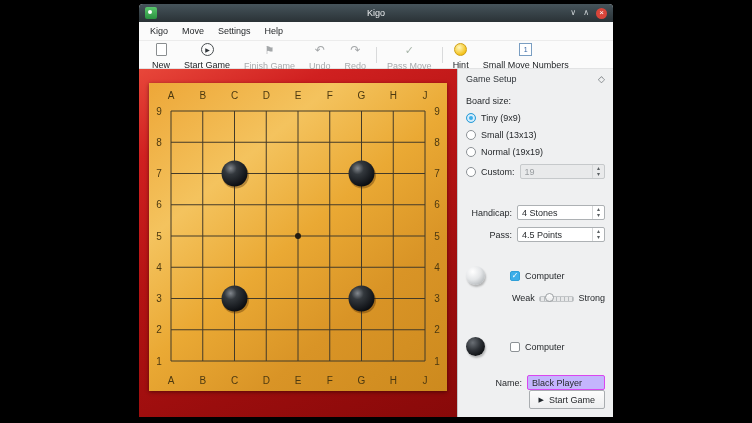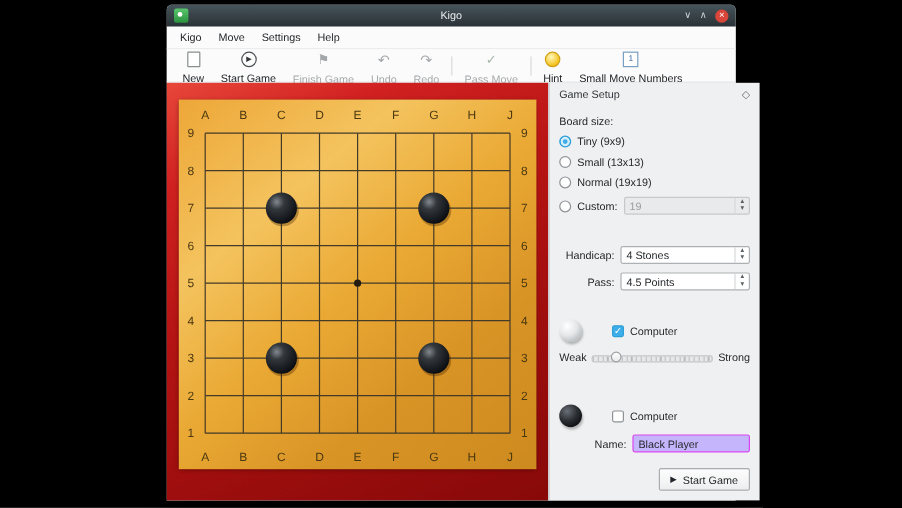--- a/index.html
+++ b/index.html
@@ -44,21 +44,21 @@
   
   .content{display:flex;height:348px;}
   .board-area{width:318px;position:relative;flex:none;
     background:linear-gradient(155deg,#e8473a 0%,#d02020 18%,#b41313 45%,#9a0d0d 75%,#880909 100%);}
   .wood{position:absolute;left:10px;top:14px;width:298px;height:308px;
     background:linear-gradient(140deg,#eda738 0%,#f4c35e 28%,#eaa934 50%,#d99426 72%,#cd8a1e 100%);
     box-shadow:0 1px 4px rgba(0,0,0,.45);}
   #board-svg{width:100%;height:100%;display:block;}
   .coord{font:10px "Liberation Sans",sans-serif;fill:#4c3910;}
   
-  .panel{width:176px;box-sizing:border-box;background:#eff0f1;border-left:1px solid #c2c6c8;
+  .panel{width:156px;box-sizing:border-box;background:#eff0f1;border-left:1px solid #c2c6c8;
     padding:5px 8px;font-size:9px;color:#26292c;position:relative;flex:none;}
   .panel-head{display:flex;justify-content:space-between;align-items:center;color:#31363b;}
   .float-ic{color:#6a7074;font-size:9px;}
   .sec-label{margin-top:12px;}
   .radio-row{display:flex;align-items:center;gap:5px;margin-top:7px;}
   .radio{width:10px;height:10px;border-radius:50%;border:1px solid #8d9296;background:#fff;
     box-sizing:border-box;flex:none;}
   .radio.sel{border-color:#2f9fd8;background:#3daee9;box-shadow:inset 0 0 0 2px #d6edfb;}
   .spinbox{display:flex;align-items:center;background:#fff;border:1px solid #adb1b4;border-radius:2px;
     height:15px;flex:1;box-sizing:border-box;min-width:0;}
@@ -71,27 +71,27 @@
   .frm-label{width:46px;text-align:right;margin-right:5px;flex:none;}
   .player-row{display:flex;align-items:center;margin-top:24px;}
   .player-row.black{margin-top:34px;}
   .stone{width:19px;height:19px;border-radius:50%;flex:none;box-shadow:1px 2px 2px rgba(0,0,0,.25);}
   .stone.white{background:radial-gradient(circle at 35% 30%,#ffffff,#e4e6e8 45%,#b9bdc0 78%,#9fa4a8);}
   .stone.black{background:radial-gradient(circle at 35% 30%,#6a6f75,#2b2f34 45%,#090b0d 82%);}
   .cb{width:10px;height:10px;border:1px solid #8d9296;border-radius:2px;background:#fff;
     display:flex;align-items:center;justify-content:center;margin-left:25px;flex:none;box-sizing:border-box;}
   .cb.checked{background:#3daee9;border-color:#2f9fd8;color:#fff;font-size:8px;}
   .cb-label{margin-left:5px;}
-  .slider-row{display:flex;align-items:center;gap:4px;margin-top:8px;}
+  .slider-row{display:flex;align-items:center;gap:4px;margin-top:8px;margin-left:46px;}
   .slider{flex:1;position:relative;height:10px;}
   .slider-track{position:absolute;left:0;right:0;top:3px;height:4px;border:1px solid #c3c6c8;border-radius:2px;
     background:repeating-linear-gradient(90deg,#b7bbbe 0 1px,#e7e8e9 1px 4px);}
   .slider-handle{position:absolute;left:16%;top:0;width:9px;height:9px;border-radius:50%;
     background:linear-gradient(#fdfdfd,#e8e9ea);border:1px solid #9da1a4;box-sizing:border-box;}
-  .name-row{display:flex;align-items:center;margin-top:6px;justify-content:flex-end;}
+  .name-row{display:flex;align-items:center;margin-top:19px;justify-content:flex-end;}
   .name-label{width:56px;text-align:right;margin-right:5px;flex:none;}
   .text-input{flex:1;height:15px;background:#c4b5fd;border:1px solid #d946ef;border-radius:2px;
     font:9px "Liberation Sans",sans-serif;padding:0 4px;color:#26292c;box-sizing:border-box;min-width:0;}
   .start-btn{position:absolute;right:8px;bottom:8px;display:flex;align-items:center;gap:5px;height:19px;
     padding:0 9px;background:linear-gradient(#fdfdfd,#edeeef);border:1px solid #a9adb0;border-radius:2px;
     font:9px "Liberation Sans",sans-serif;color:#26292c;}
   .start-btn .tri{font-size:7px;color:#20262b;}
 </style>
 </head>
 <body>

